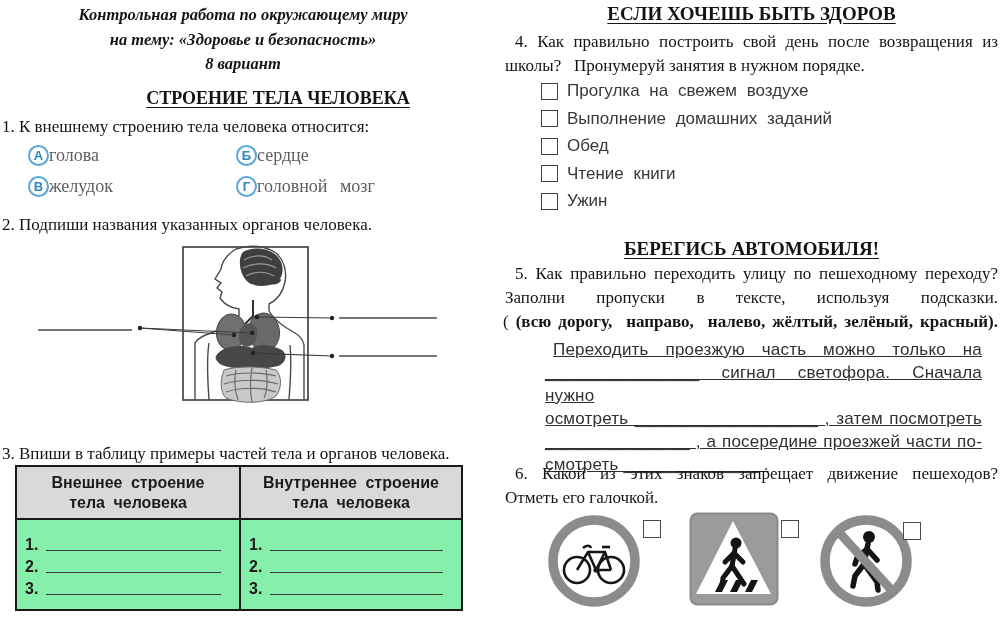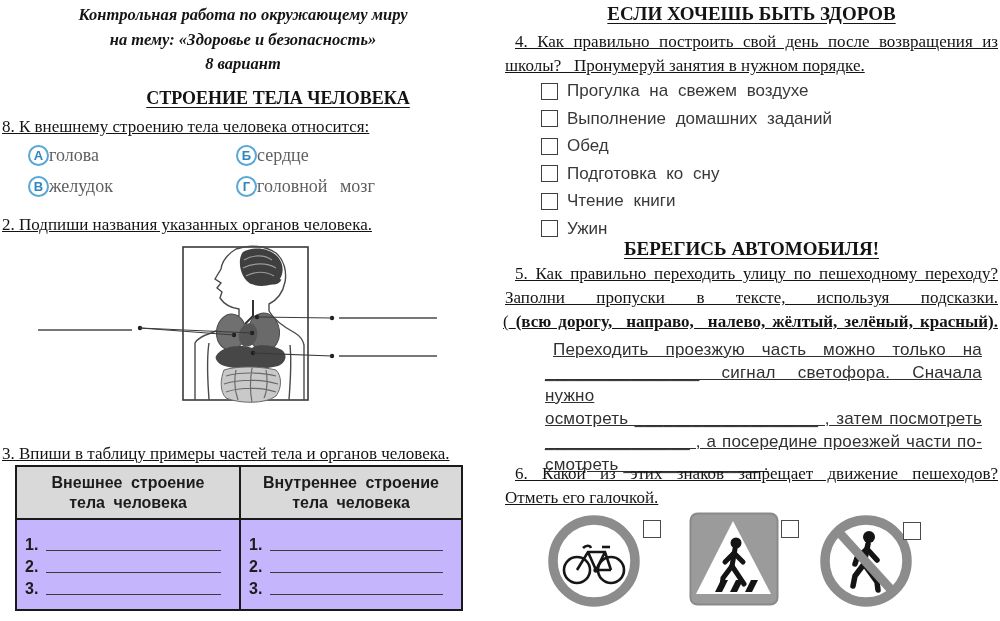--- a/index.html
+++ b/index.html
@@ -8,29 +8,29 @@
   .abs{position:absolute;}
   .jl{text-align:justify;text-align-last:justify;}
   .ind{text-indent:10px;}
   
   .title{left:0;top:3px;width:486px;text-align:center;font-weight:bold;font-style:italic;
          font-size:16.5px;line-height:24.5px;}
   .h1{left:56px;top:88px;width:444px;text-align:center;font-weight:bold;font-size:18px;
       text-decoration:underline;text-underline-offset:3px;}
   .h2{left:0;top:3px;width:100%;text-align:center;font-weight:bold;font-size:19px;
       text-decoration:underline;text-underline-offset:3px;}
-  .qtext{font-size:17px;line-height:24px;text-decoration:underline;}
+  .qtext{font-size:17px;line-height:24px;}
   .opt{display:flex;align-items:center;}
   .opt-circle{display:inline-flex;align-items:center;justify-content:center;width:21px;height:21px;
       border:2.5px solid #58a7d7;border-radius:50%;box-sizing:border-box;
       font-family:"Liberation Sans",sans-serif;font-weight:bold;font-size:13px;color:#2f86bf;flex:none;}
   .opt-label{font-size:18px;color:#5f5f5f;word-spacing:8px;white-space:nowrap;}
   
   .ttable{left:15px;top:465px;width:448px;height:146px;border:2px solid #1a1a1a;display:flex;
-      box-sizing:border-box;background:#c4b5fd;}
+      box-sizing:border-box;background:#86efac;}
   .tcol{width:50%;display:flex;flex-direction:column;box-sizing:border-box;}
   .tcol.right{border-left:2px solid #1a1a1a;}
   .thead{height:53px;background:#d9d9d9;border-bottom:2px solid #1a1a1a;box-sizing:border-box;
       display:flex;align-items:center;justify-content:center;text-align:center;
       font-family:"Liberation Sans",sans-serif;font-weight:bold;font-size:16px;line-height:20px;
       word-spacing:4px;white-space:pre-line;color:#1c1c1c;}
   .tbody{padding:12px 14px 0 8px;}
   .trow{display:flex;align-items:flex-end;height:22px;
       font-family:"Liberation Sans",sans-serif;font-weight:bold;font-size:16px;color:#1c1c1c;}
   .trow .blank{flex:1;border-bottom:1.4px solid #3a3a3a;margin:0 4px 3px 8px;height:14px;}
@@ -54,21 +54,21 @@
 <div id="page">
 
   <div class="abs title">
     <div>Контрольная работа по окружающему миру</div>
     <div>на тему: «Здоровье и безопасность»</div>
     <div>8 вариант</div>
   </div>
 
   <div class="abs h1">СТРОЕНИЕ ТЕЛА ЧЕЛОВЕКА</div>
 
-  <div class="abs qtext" style="left:2px;top:115px;width:494px;">8. К внешнему строению тела человека относится:</div>
+  <div class="abs qtext" style="left:2px;top:115px;width:494px;">1. К внешнему строению тела человека относится:</div>
 
   <div class="abs opt" style="left:28px;top:145px;">
     <span class="opt-circle">А</span>
     <span class="opt-label">голова</span>
   </div>
   <div class="abs opt" style="left:236px;top:145px;">
     <span class="opt-circle">Б</span>
     <span class="opt-label">сердце</span>
   </div>
   <div class="abs opt" style="left:28px;top:176px;">
@@ -193,24 +193,20 @@
           <span class="chkbox"></span>
           <span class="chklabel">Прогулка на свежем воздухе</span>
         </div>
       <div class="chkrow">
           <span class="chkbox"></span>
           <span class="chklabel">Выполнение домашних заданий</span>
         </div>
       <div class="chkrow">
           <span class="chkbox"></span>
           <span class="chklabel">Обед</span>
-        </div>
-      <div class="chkrow">
-          <span class="chkbox"></span>
-          <span class="chklabel">Подготовка ко сну</span>
         </div>
       <div class="chkrow">
           <span class="chkbox"></span>
           <span class="chklabel">Чтение книги</span>
         </div>
       <div class="chkrow">
           <span class="chkbox"></span>
           <span class="chklabel">Ужин</span>
         </div>
     </div>

